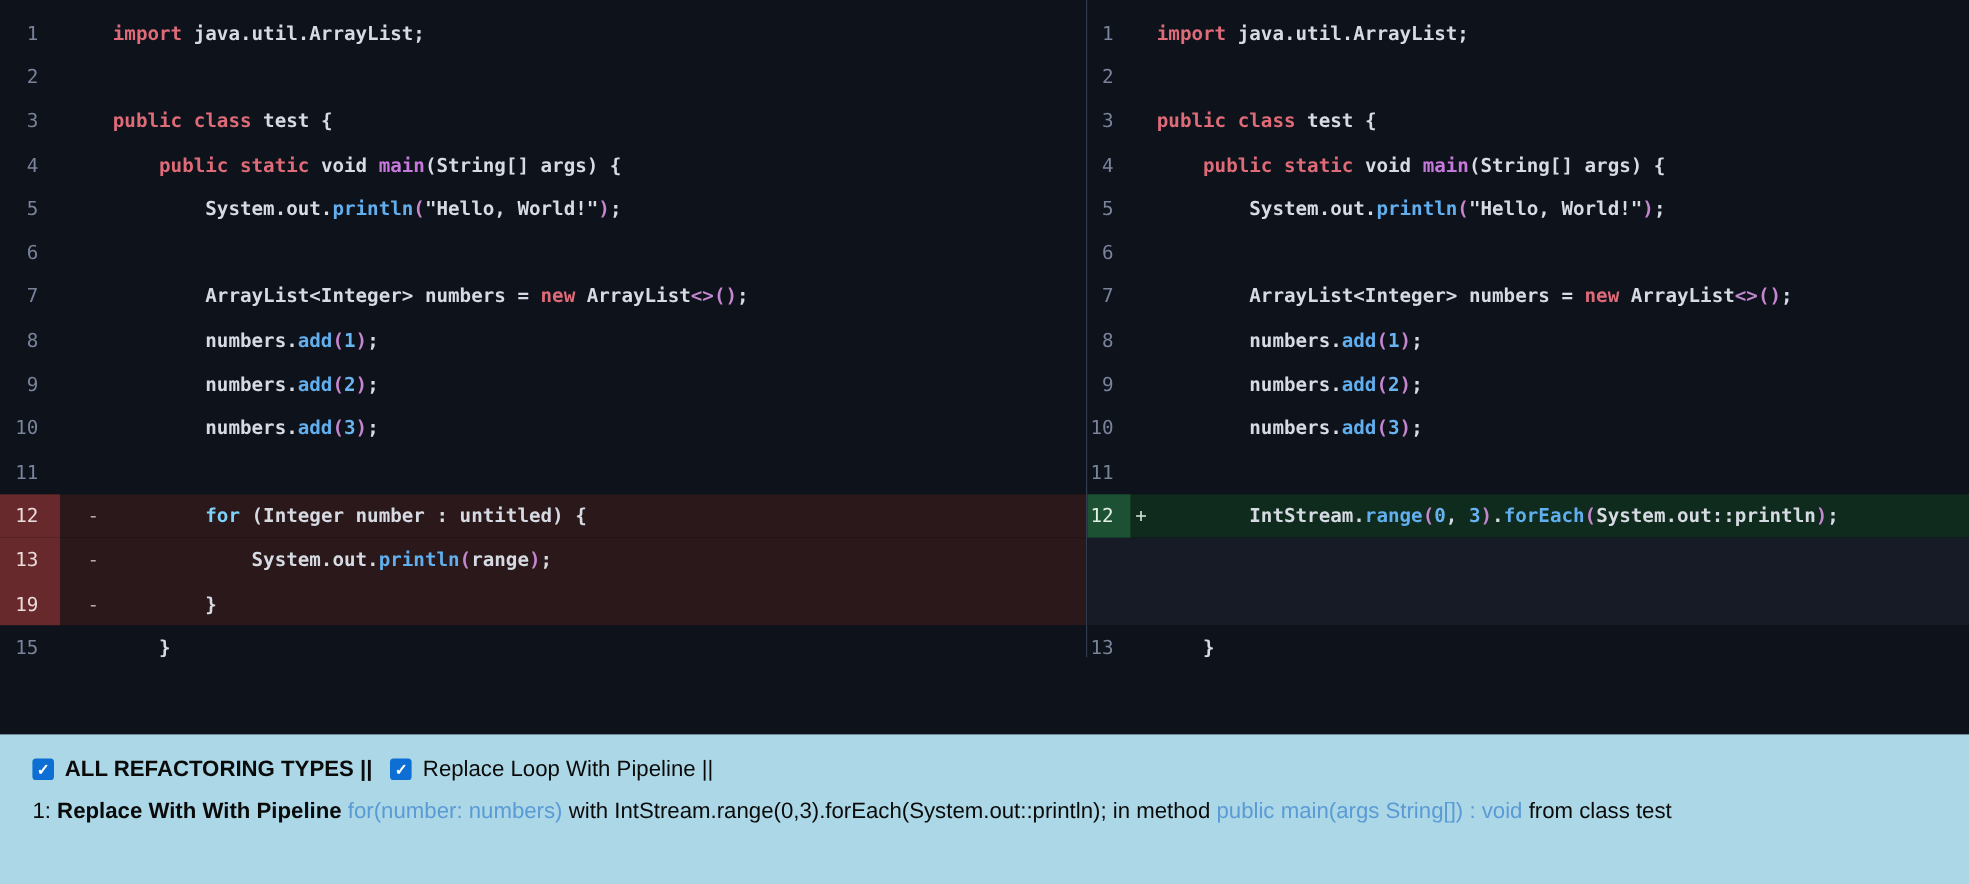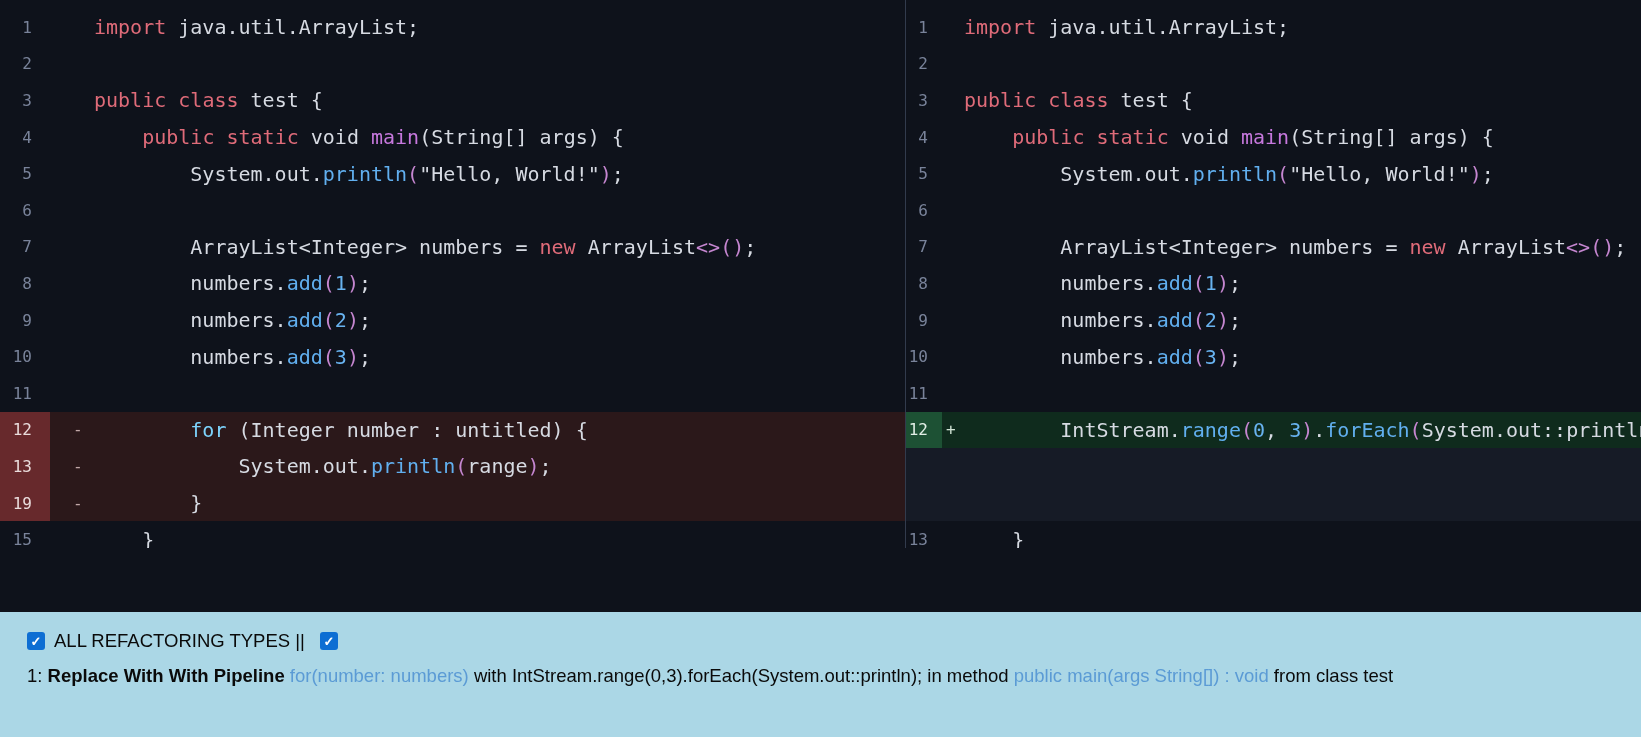--- a/index.html
+++ b/index.html
@@ -48,21 +48,21 @@
   .row{display:flex;height:36.6px;align-items:center;}
   .num{
     flex:none;height:100%;display:flex;align-items:center;justify-content:flex-end;
     box-sizing:border-box;font-size:16px;color:#79839a;
   }
   .pane-left .num{width:50px;padding-right:18px;}
   .pane-right .num{width:36px;padding-right:14px;}
   .marker{flex:none;box-sizing:border-box;font-size:16px;color:#c2a8a8;}
   .pane-left .marker{width:44px;padding-left:23px;}
   .pane-right .marker{width:22px;padding-left:4px;}
-  .code{white-space:pre;font-size:20px;color:#d6dae2;}
+  .code{white-space:pre;font-size:16px;color:#d6dae2;font-weight:bold;}
 
   .row.removed{background:#2b181a;}
   .row.removed .num{background:#67292c;color:#eadcdc;}
   .row.removed .marker{color:#c2a8a8;}
   .row.added{background:#0f2b1d;}
   .row.added .num{background:#1d5134;color:#e2efe6;}
   .row.added .marker{color:#d2e4d6;}
   .row.filler{background:#161b26;height:73.2px;}
 
   
@@ -71,21 +71,21 @@
     background:#abd7e6;padding:18px 20px 0 27px;
     font-family:"Liberation Sans",sans-serif;color:#0a0a0a;
   }
   .cb-row{display:flex;align-items:center;font-size:18.5px;}
   .checkbox{
     width:18px;height:18px;background:#0d6ed3;border-radius:3px;flex:none;
     display:flex;align-items:center;justify-content:center;cursor:pointer;
     color:#ffffff;font-size:13px;font-weight:bold;line-height:1;
   }
   .cb-label{margin-left:9px;}
-  .cb-label.bold{font-weight:normal;}
+  .cb-label.bold{font-weight:bold;}
   .cb-gap{width:15px;flex:none;}
   .desc-row{margin-top:13px;font-size:18.5px;white-space:nowrap;}
   .desc-row .seg-bold{font-weight:bold;}
   .desc-row .seg-link{color:#5b9bd5;cursor:pointer;}
 </style>
 </head>
 <body>
 
 <div class="window">
 
@@ -241,17 +241,18 @@
         </div>
     </div>
   </div>
 
   <div class="panel">
     <div class="cb-row">
       <div class="checkbox">✓</div>
       <span class="cb-label bold">ALL REFACTORING TYPES ||</span>
       <span class="cb-gap"></span>
       <div class="checkbox">✓</div>
+      <span class="cb-label">Replace Loop With Pipeline ||</span>
     </div>
     <div class="desc-row" id="desc-row"><span>1: </span><span class="seg-bold">Replace With With Pipeline </span><span class="seg-link">for(number: numbers)</span><span> with IntStream.range(0,3).forEach(System.out::println); in method </span><span class="seg-link">public main(args String[]) : void</span><span> from class test</span></div>
   </div>
 
 </div>
 
 </body></html>

